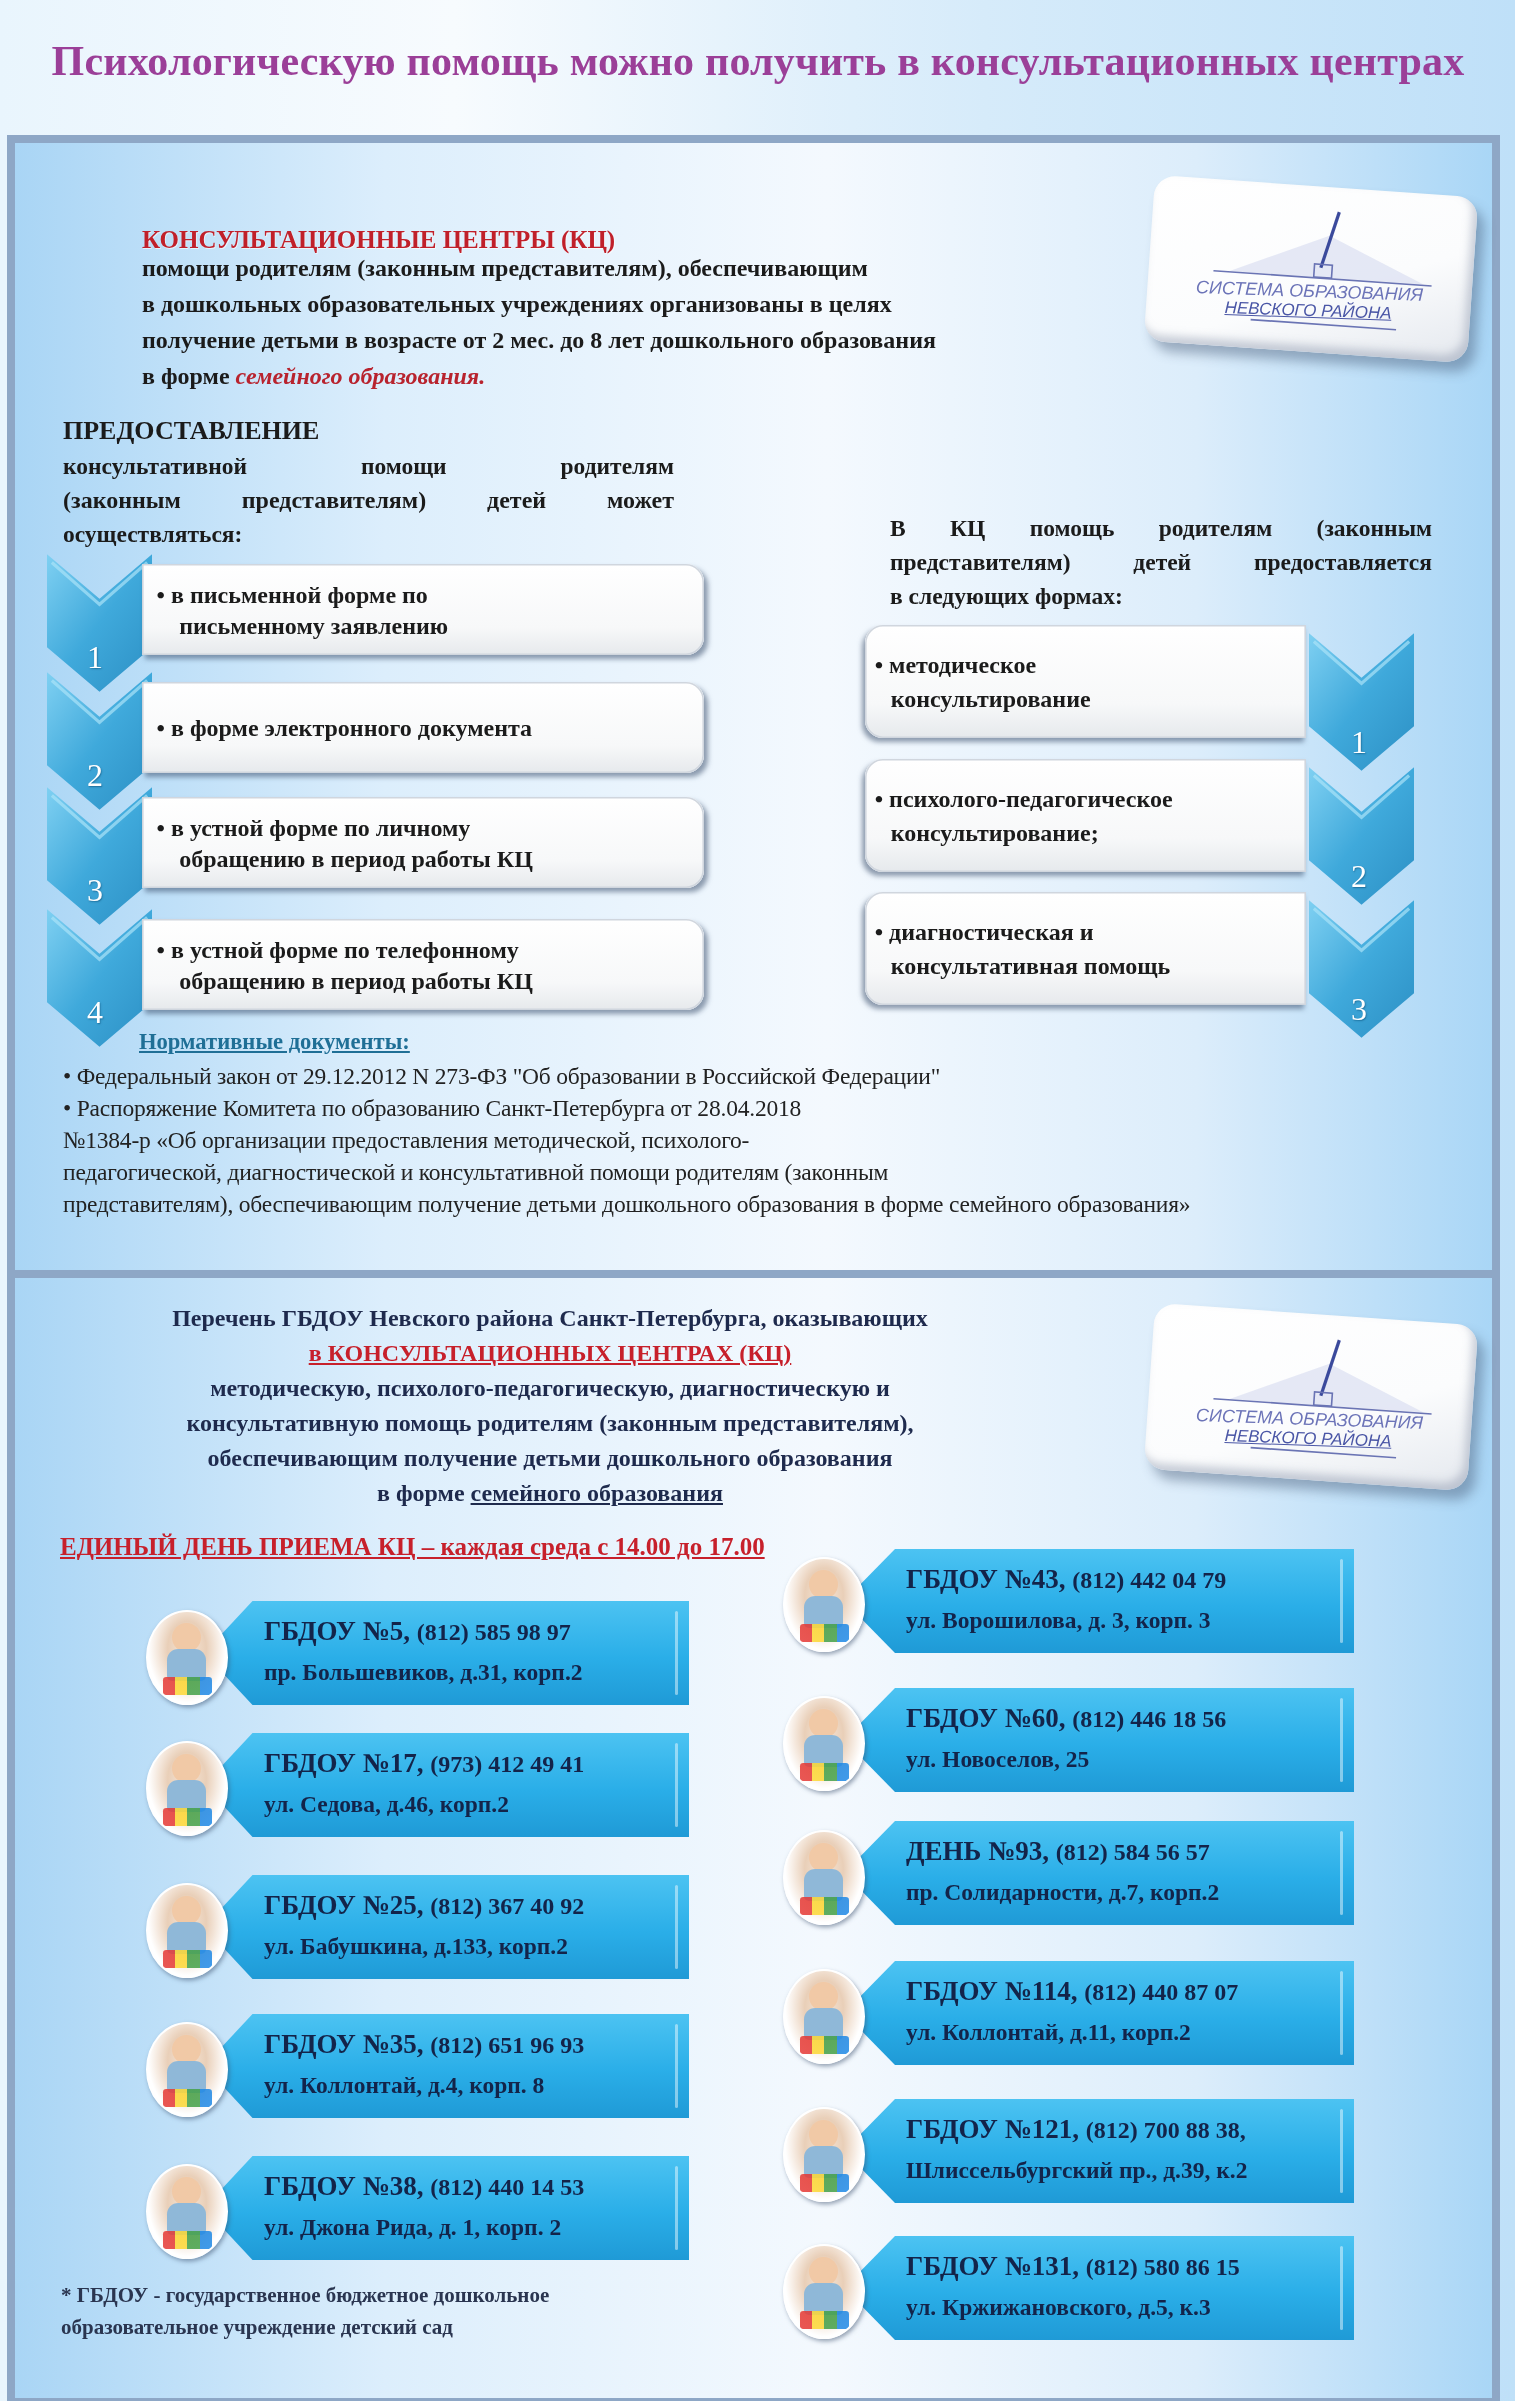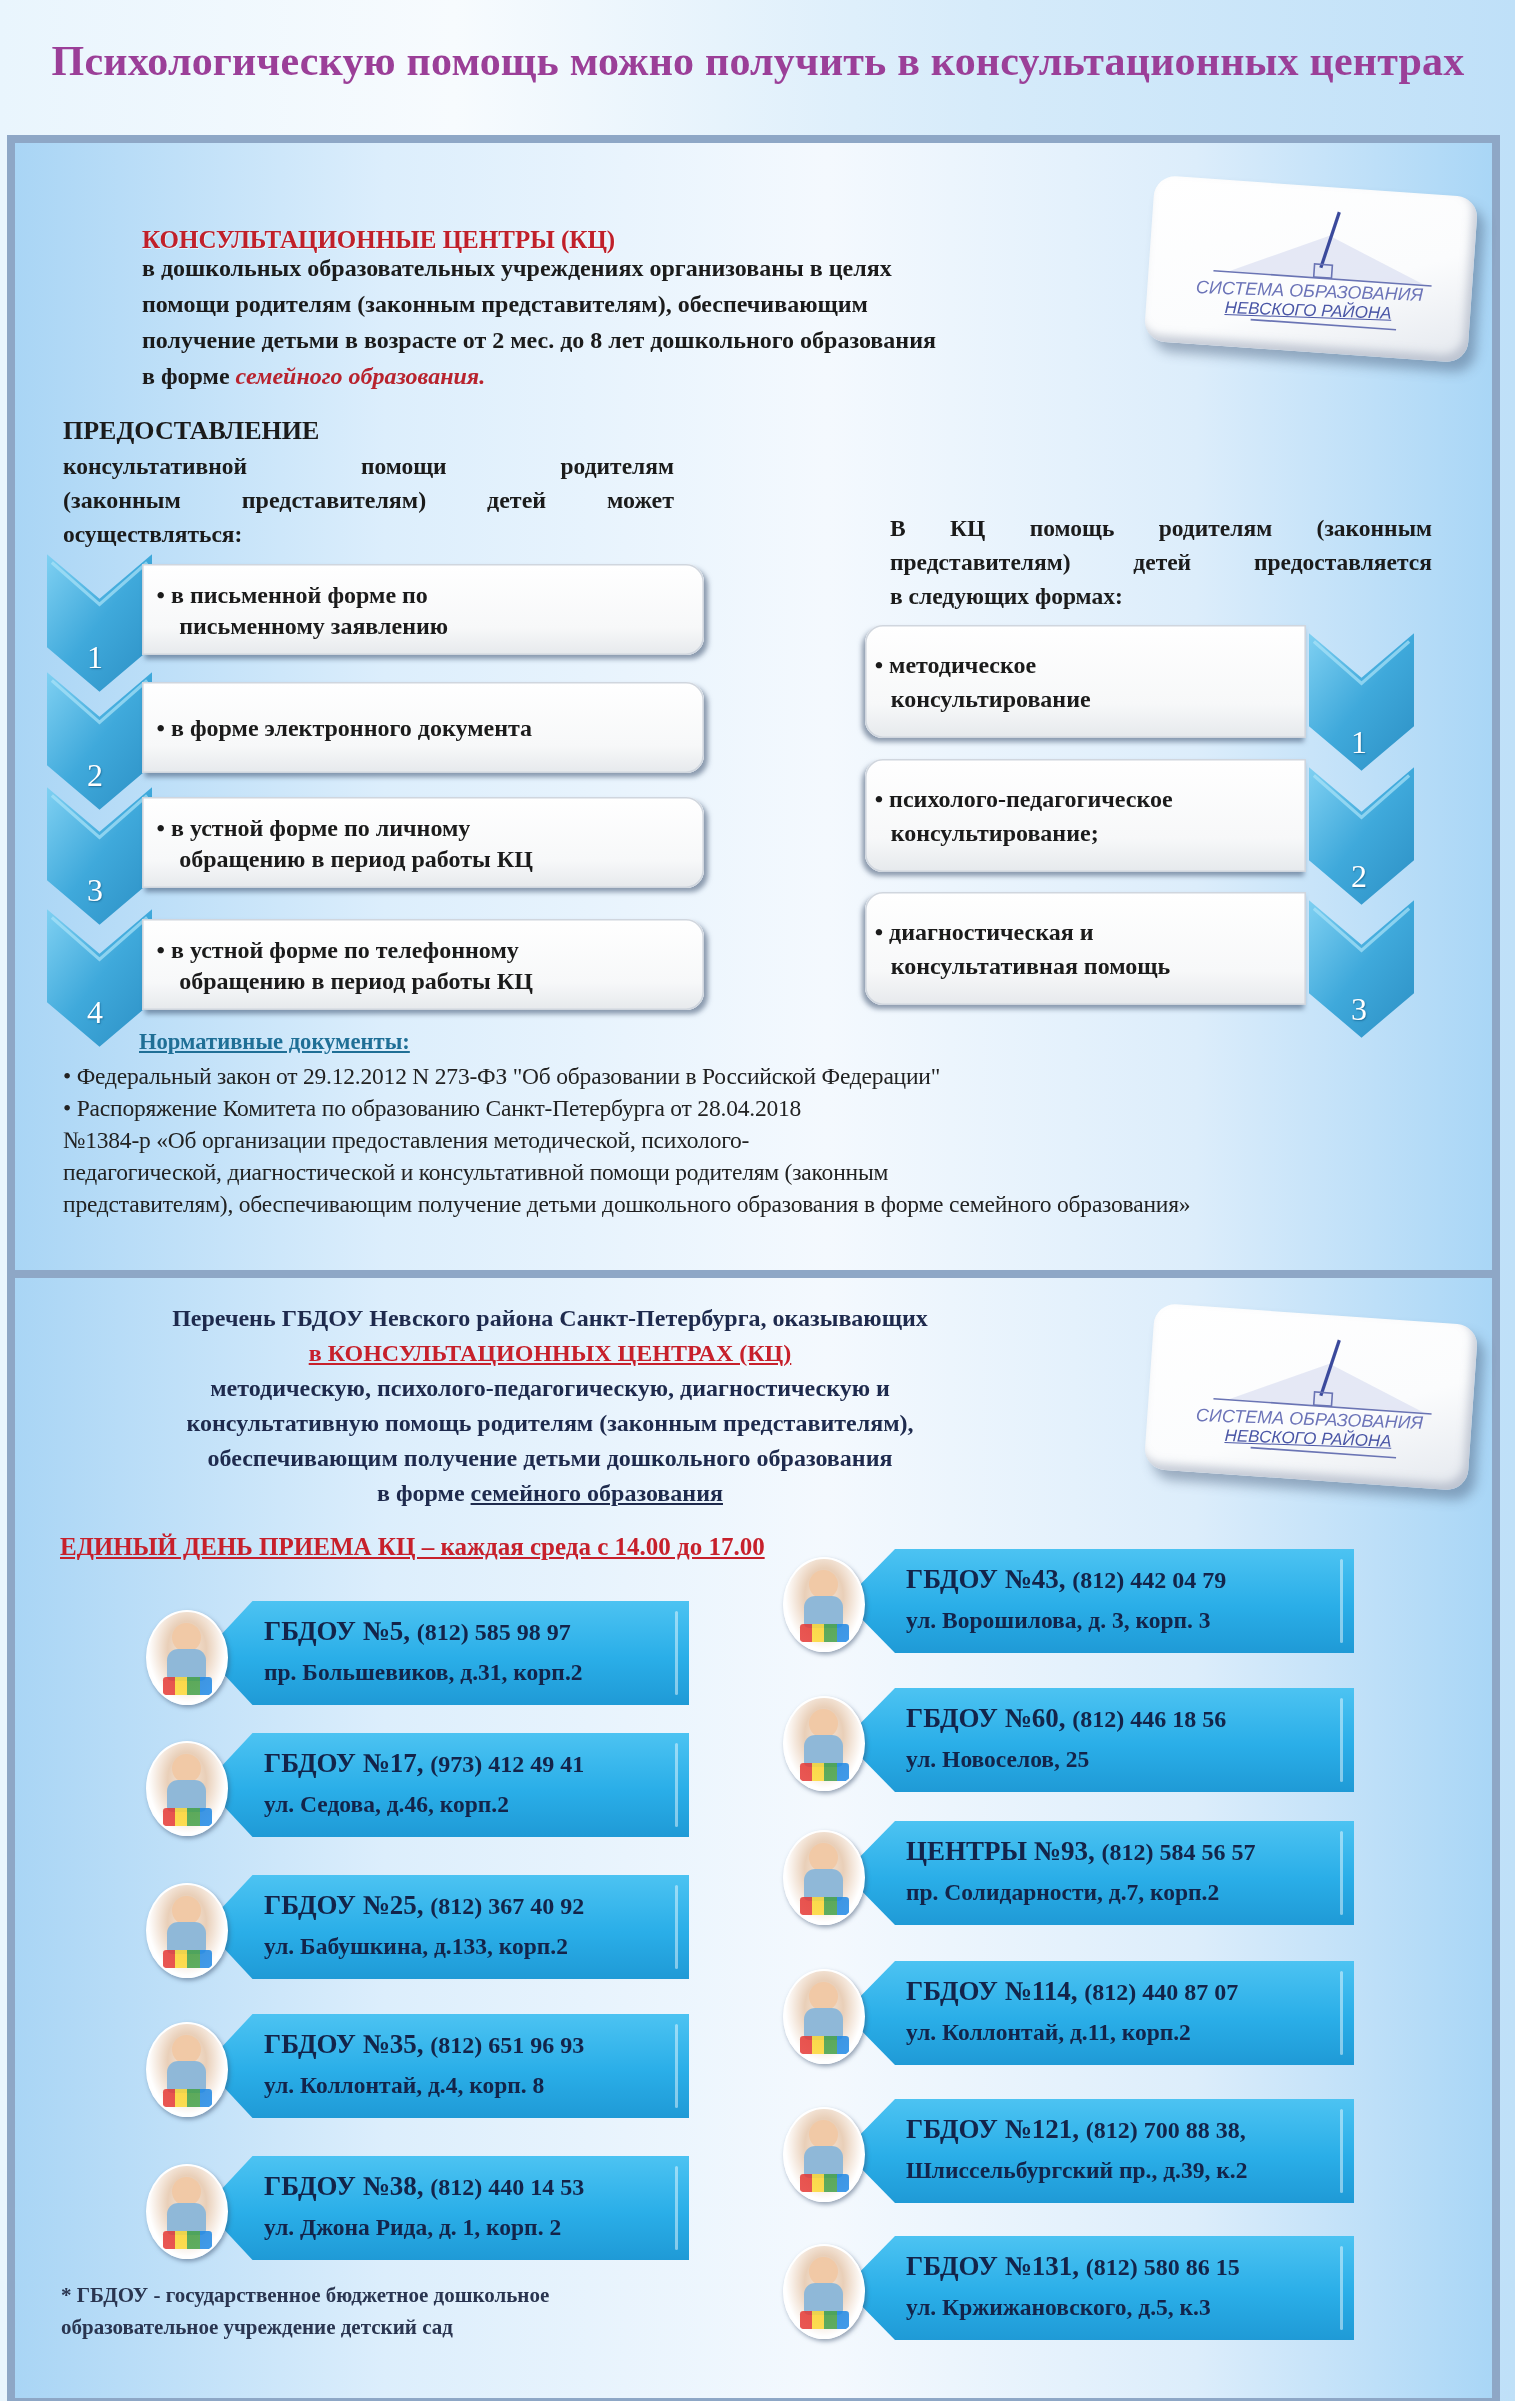--- a/index.html
+++ b/index.html
@@ -113,22 +113,22 @@
     <rect x="204" y="96" width="22" height="16" fill="none" stroke="#6a74b4" stroke-width="2"></rect>
     <line x1="80" y1="113" x2="350" y2="113" stroke="#6a74b4" stroke-width="2"></line>
     <line x1="130" y1="170" x2="310" y2="170" stroke="#6a74b4" stroke-width="2"></line>
   </svg>
   <div class="logo-text logo-line1">СИСТЕМА ОБРАЗОВАНИЯ</div>
   <div class="logo-text logo-line2">НЕВСКОГО РАЙОНА</div>
 </div>
 
 <div class="abs red-head" style="left:142px; top:226px; font-size:25px;">КОНСУЛЬТАЦИОННЫЕ ЦЕНТРЫ (КЦ)</div>
 <div class="abs body-bold" style="left:142px; top:250px; width:995px;">
+  <div>помощи родителям (законным представителям), обеспечивающим</div>
   <div>в дошкольных образовательных учреждениях организованы в целях</div>
-  <div>помощи родителям (законным представителям), обеспечивающим</div>
   <div>получение детьми в возрасте от 2 мес. до 8 лет дошкольного образования</div>
   <div><span>в форме </span><span class="italic-red">семейного образования.</span></div>
 </div>
 
 <div class="abs" style="left:63px; top:413px; width:611px;">
   <div style="font-weight:bold; font-size:26px; line-height:36px;">ПРЕДОСТАВЛЕНИЕ</div>
   <div class="body-bold" style="text-align:justify; text-align-last:justify; font-size:23.5px; line-height:34px;">консультативной помощи родителям</div>
   <div class="body-bold" style="text-align:justify; text-align-last:justify; font-size:24px; line-height:34px;">(законным представителям) детей может</div>
   <div class="body-bold" style="font-size:23.5px; line-height:34px;">осуществляться:</div>
 </div>
@@ -385,21 +385,21 @@
       <div class="addr-name" style="left:62px; top:14.6px;"><span>ГБДОУ №60,</span> <span class="addr-phone">(812) 446 18 56</span></div>
       <div class="addr-street" style="left:62px; top:58px;">ул. Новоселов, 25</div>
     </div>
     <div class="abs avatar" style="left: 783px; top: 1696px;">
       <div class="kid"></div>
       <div class="body"></div>
       <div class="toy"></div>
     </div>
     <div class="abs addr-card" style="left: 844px; top: 1821px; width: 510px;">
       <div class="inner-hl"></div>
-      <div class="addr-name" style="left:62px; top:14.6px;"><span>ЦЕНТРЫ №93,</span> <span class="addr-phone">(812) 584 56 57</span></div>
+      <div class="addr-name" style="left:62px; top:14.6px;"><span>ДЕНЬ №93,</span> <span class="addr-phone">(812) 584 56 57</span></div>
       <div class="addr-street" style="left:62px; top:58px;">пр. Солидарности, д.7, корп.2</div>
     </div>
     <div class="abs avatar" style="left: 783px; top: 1830px;">
       <div class="kid"></div>
       <div class="body"></div>
       <div class="toy"></div>
     </div>
     <div class="abs addr-card" style="left: 844px; top: 1961px; width: 510px;">
       <div class="inner-hl"></div>
       <div class="addr-name" style="left:62px; top:14.6px;"><span>ГБДОУ №114,</span> <span class="addr-phone">(812) 440 87 07</span></div>

